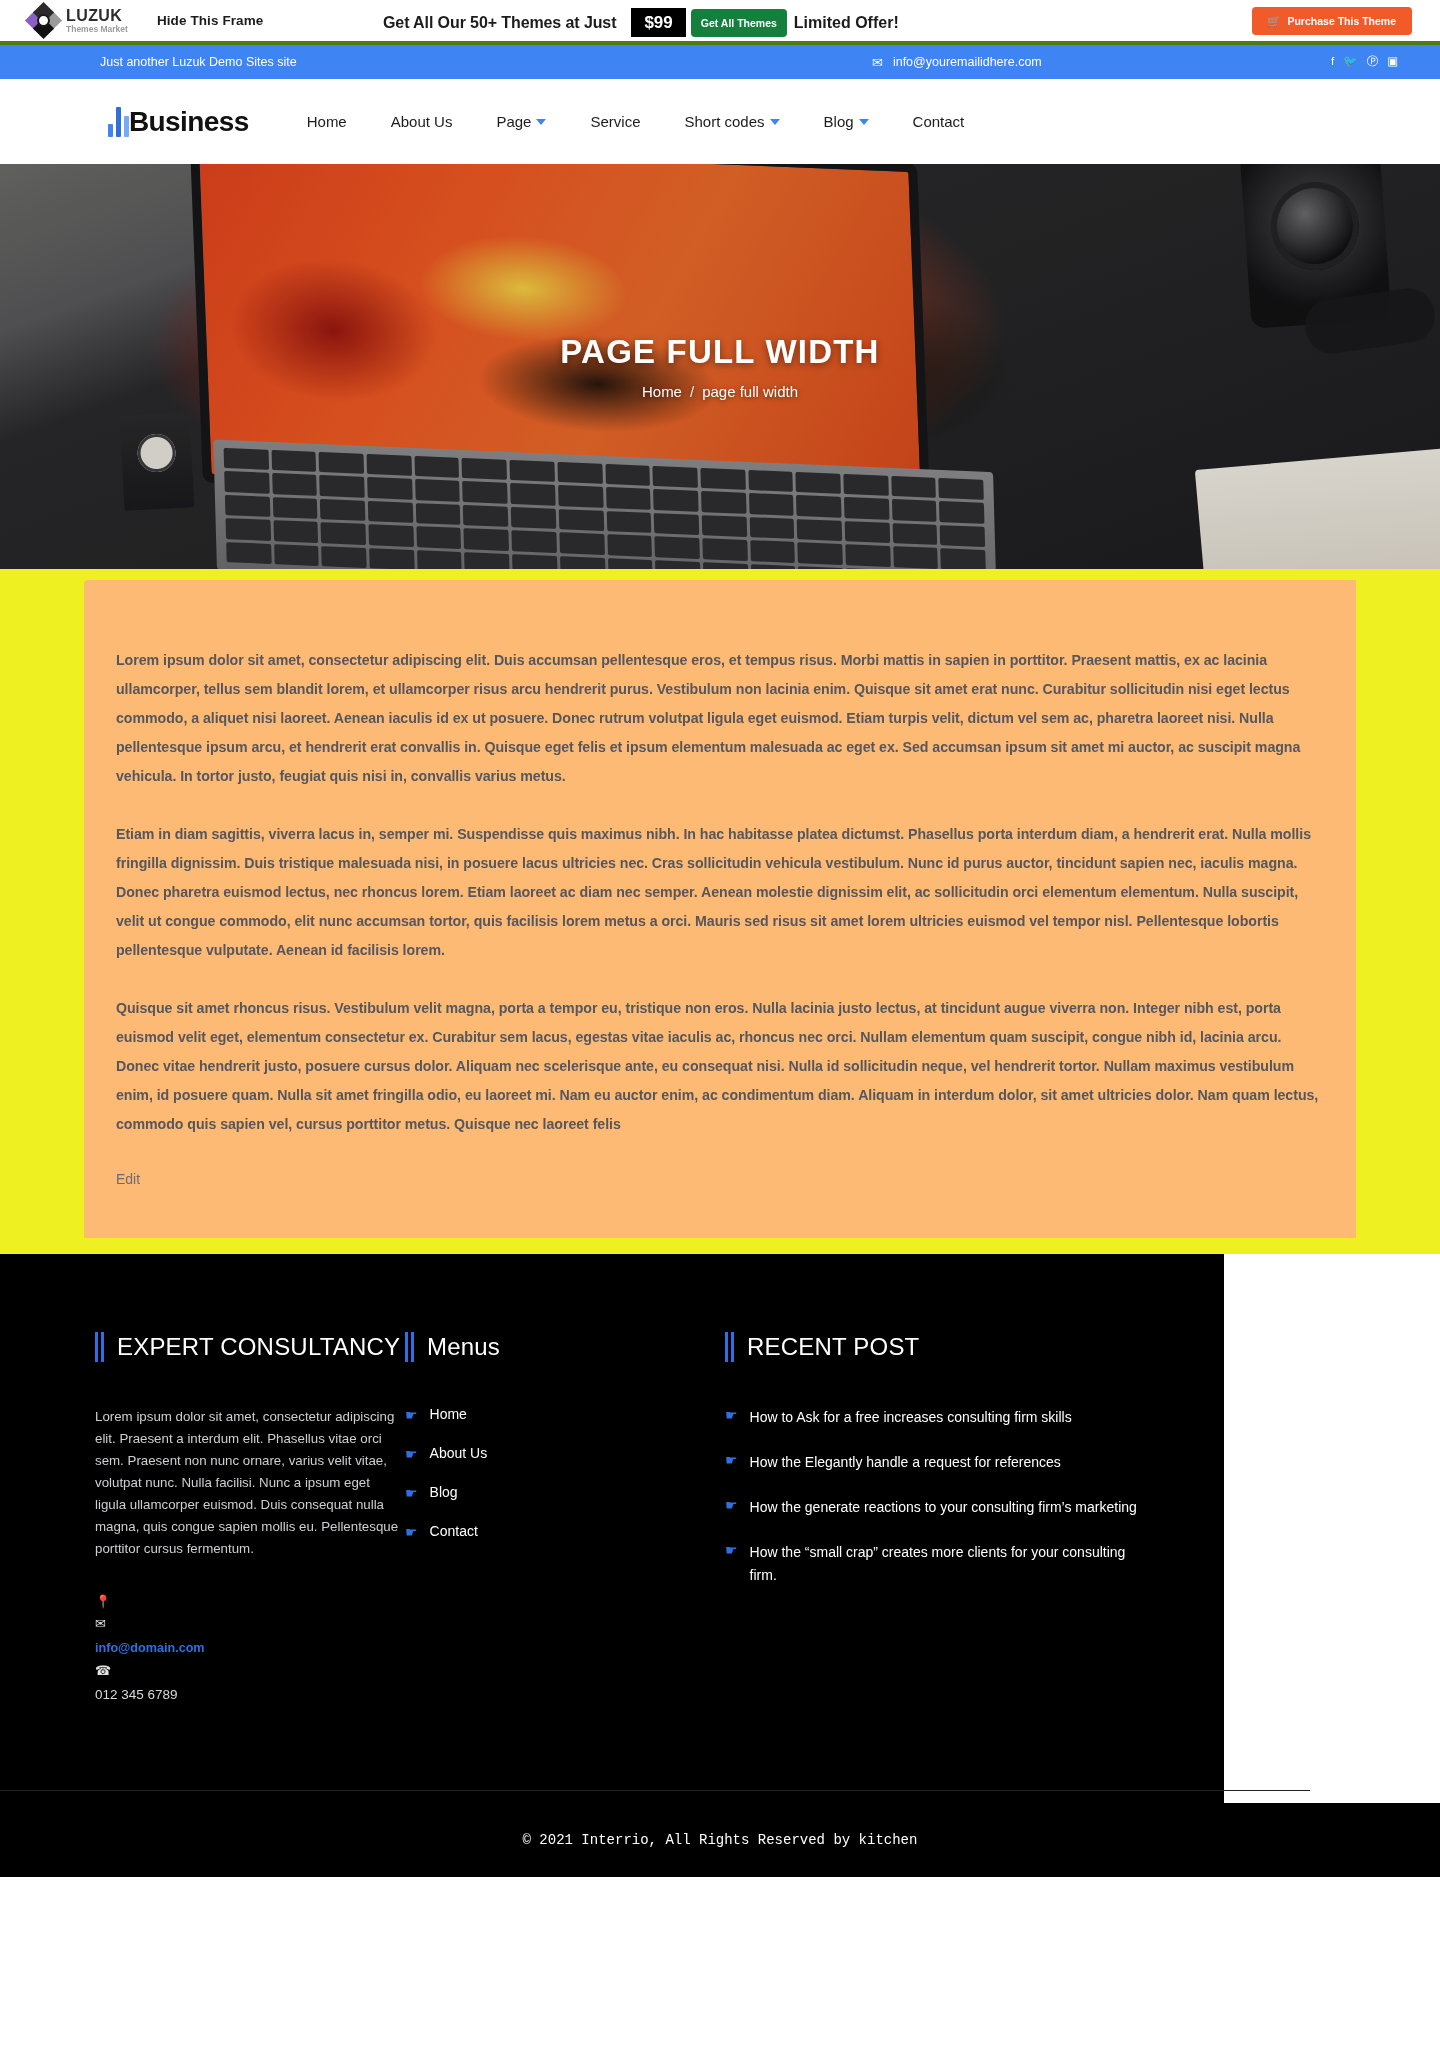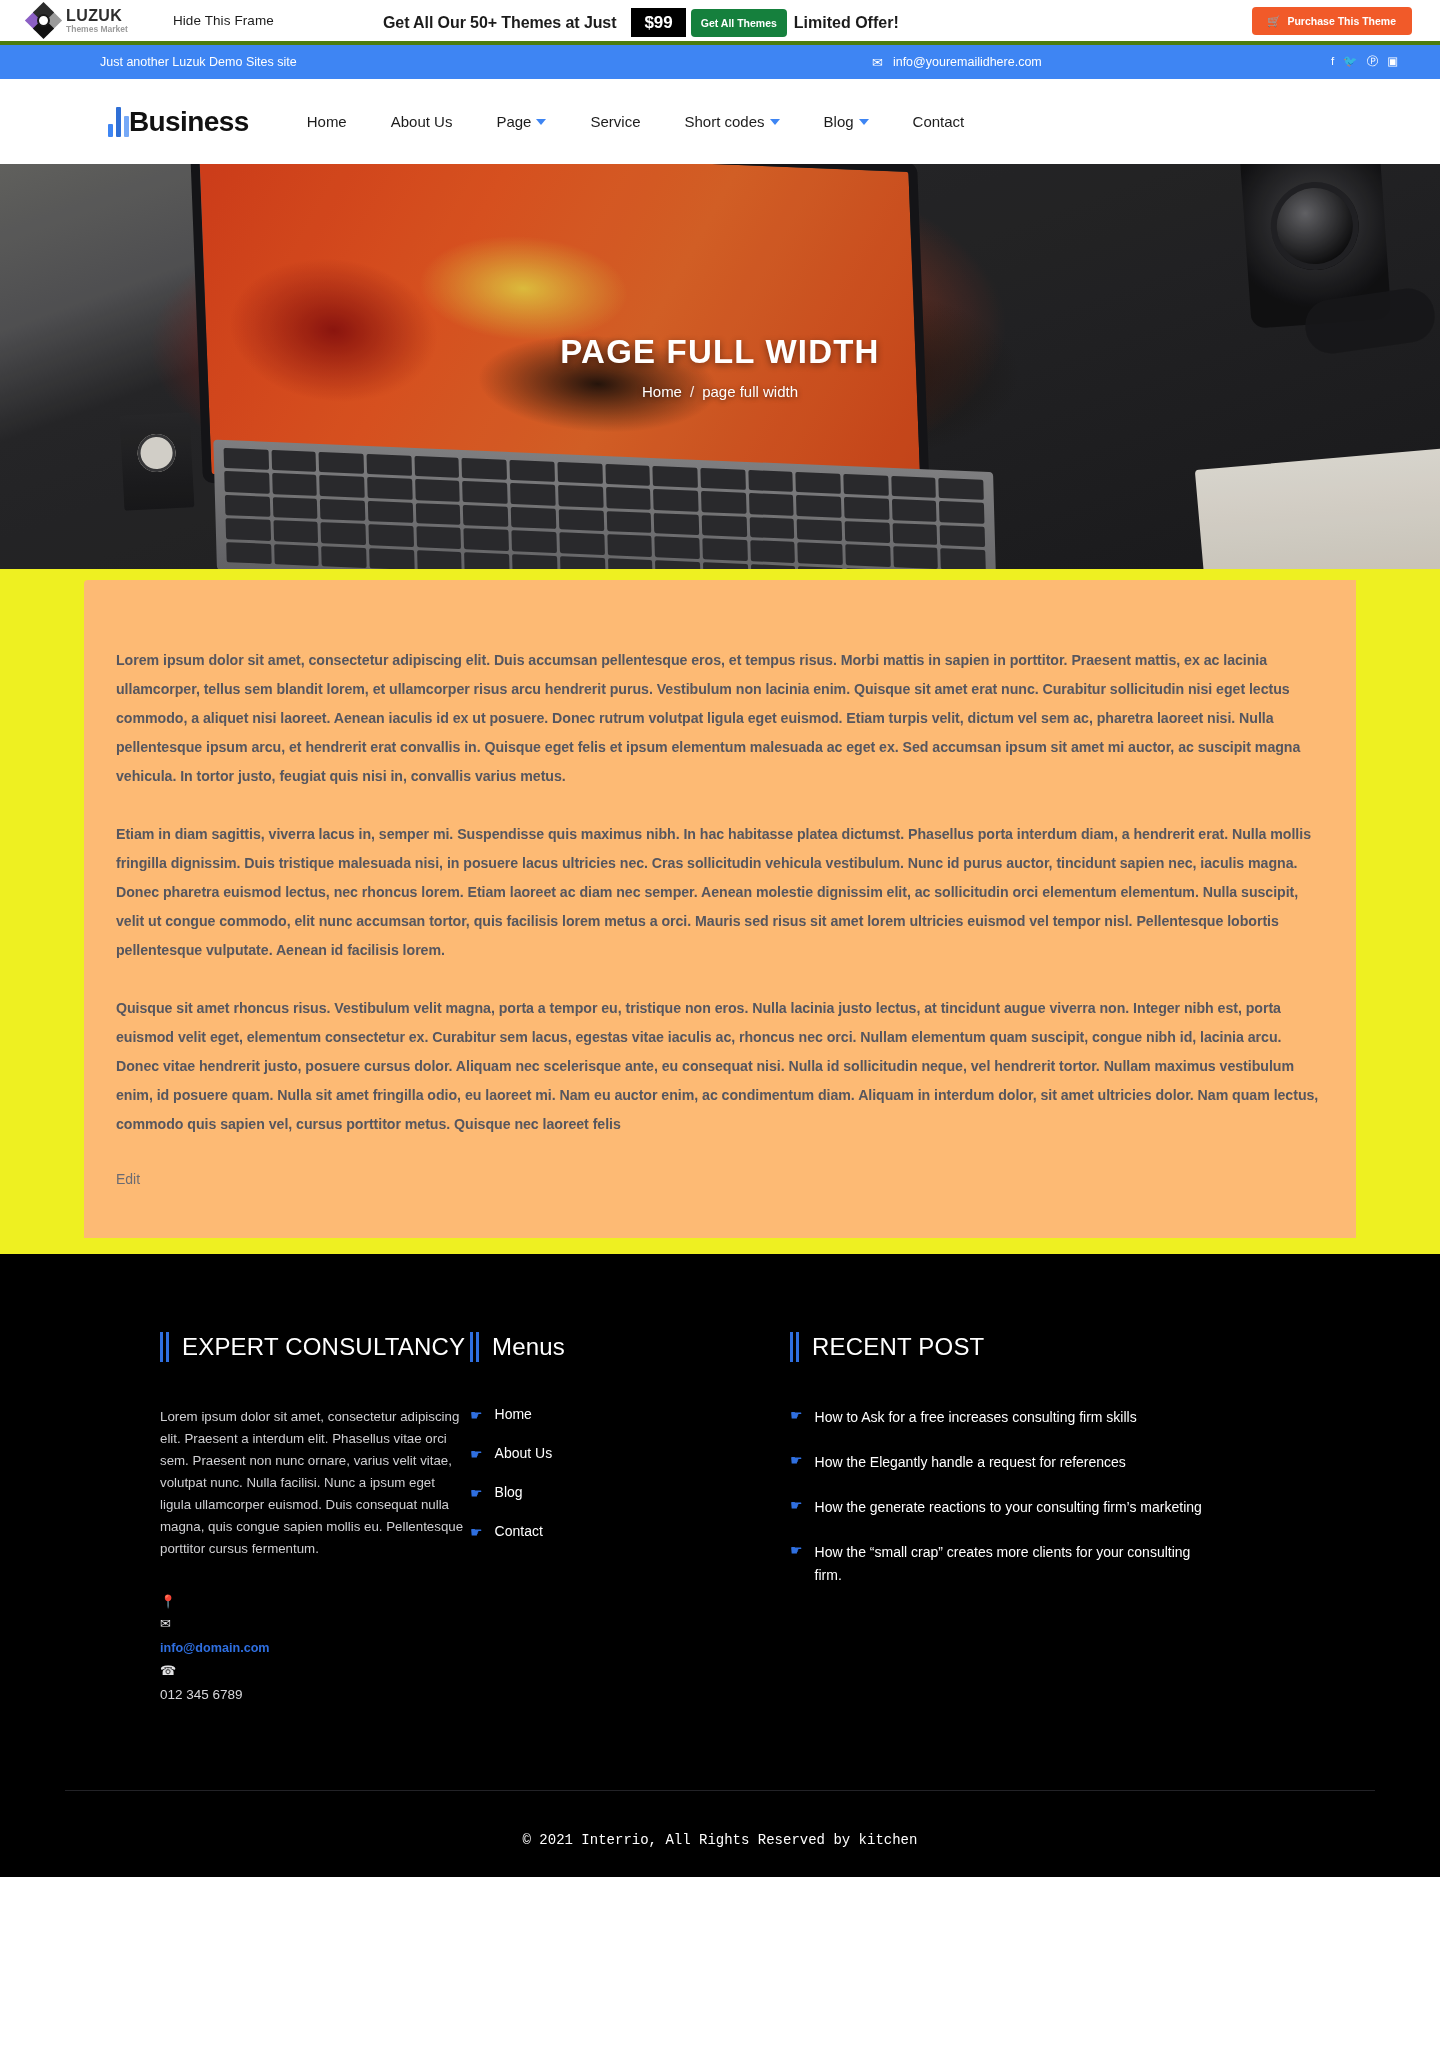--- a/index.html
+++ b/index.html
@@ -30,21 +30,21 @@
   .luzuk-mark .d-bot  { background:#111111; left:8px;  top:16px; }
   .luzuk-mark .core{
     position:absolute; left:9px; top:9px; width:13px; height:13px;
     border-radius:50%; background:#ffffff; border:2px solid #1a1a1a;
   }
   .luzuk-txt{ line-height:1; }
   .luzuk-txt .l1{ font-size:16px; font-weight:bold; letter-spacing:.4px; color:#2d2d2d; display:block; }
   .luzuk-txt .l2{ font-size:8.5px; font-weight:bold; color:#9b9b9b; display:block; margin-top:1px; }
 
   .hide-frame{
-    margin-left:45px; font-size:13.5px; font-weight:normal; color:#1c1c1c;
+    margin-left:29px; font-size:13.5px; font-weight:bold; color:#1c1c1c;
     letter-spacing:.1px; cursor:pointer;
   }
   .promo-center{
     position:absolute; left:383px; top:0; height:45px;
     display:flex; align-items:center; gap:0;
   }
   .promo-center .ptxt{ font-size:16px; font-weight:bold; color:#1c1c1c; letter-spacing:-.1px;}
   .price-badge{
     background:#000000; color:#ffffff; font-size:17px; font-weight:bold;
     padding:6px 13px; margin-left:15px; line-height:1.05;
@@ -202,21 +202,21 @@
     line-height:29px; letter-spacing:-.05px; margin-bottom:29px;
     text-align:left;
   }
   .edit-link{
     font-size:14px; color:#6b6b72; cursor:pointer; display:inline-block;
     margin-top:3px;
   }
   .yellow-tail{ width:1440px; height:16px; background:#eef021; }
 
   
-  .footer{ width:1440px; background:#000000; padding:78px 0 12px 0; }
+  .footer{ width:1224px; background:#000000; padding:78px 0 12px 0; }
   .footer-inner{
     width:1310px; margin:0 auto; display:flex; align-items:flex-start;
   }
   .fcol-1{ width:405px; padding-left:95px; }
   .fcol-2{ width:320px; }
   .fcol-3{ width:480px; }
   .f-head{
     display:flex; align-items:center; gap:13px; margin-bottom:44px;
   }
   .f-bars{ display:flex; gap:3px; }

